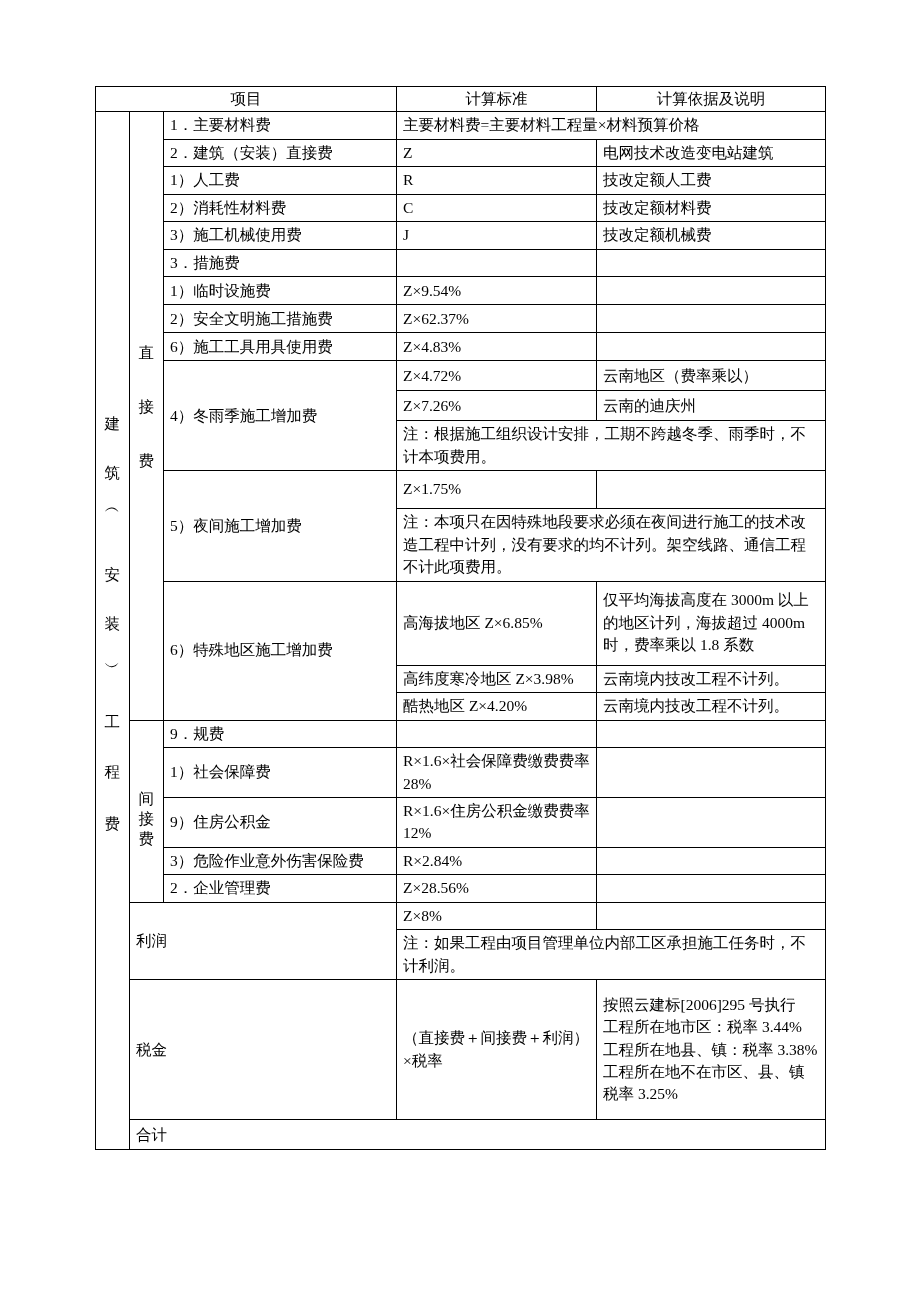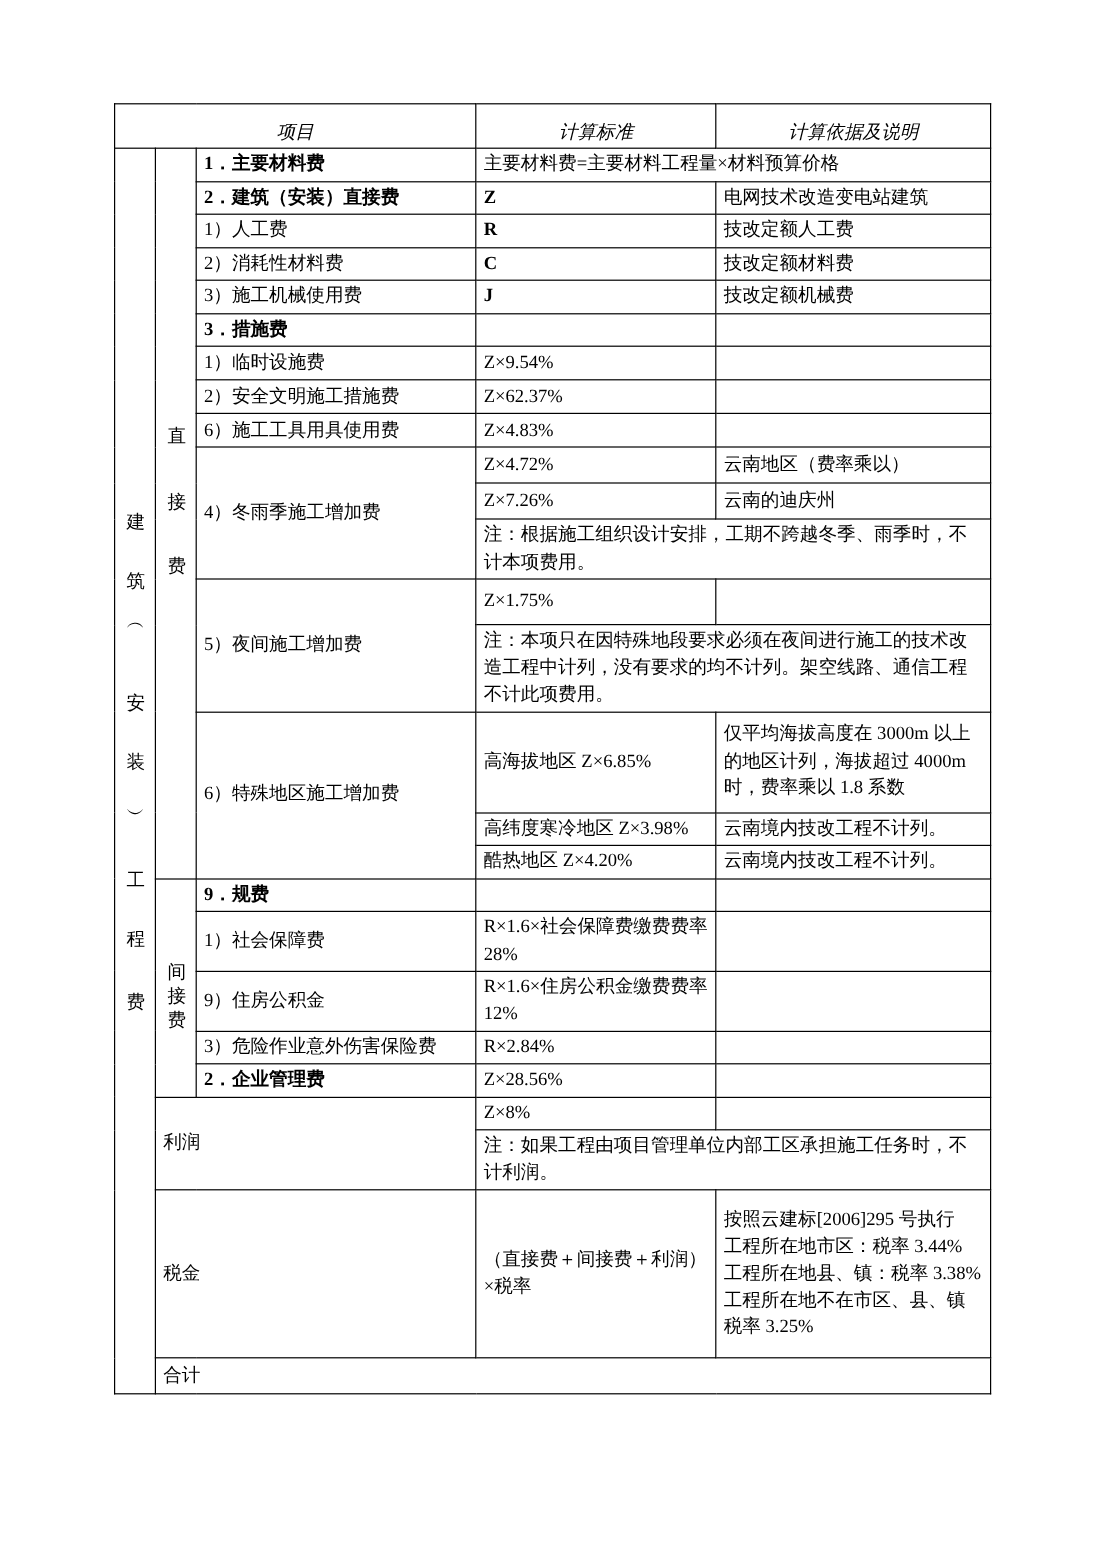--- a/index.html
+++ b/index.html
@@ -23,33 +23,33 @@
     vertical-align: middle;
     word-break: break-all;
     overflow: hidden;
   }
   col.c0 { width: 34px; }
   col.c1 { width: 34px; }
   col.c2 { width: 233px; }
   col.c3 { width: 200px; }
   col.c4 { width: 229px; }
   .center { text-align: center; }
-  .b { font-weight: bold; }
+  .b { font-weight: normal; }
   .pre { white-space: pre-line; margin-left: 20px; }
   td.vert { text-align: center; vertical-align: middle; padding: 0; }
   .vtext {
     display: inline-block;
     writing-mode: vertical-lr;
     text-orientation: upright;
     line-height: 1;
   }
   .v-project  { letter-spacing: 50px; }
   .v-direct   { letter-spacing: 54px; }
   .v-indirect { letter-spacing: 20px; }
-  tr.hrow td { height: 22px; padding-top: 13px; padding-bottom: 1px; font-style: italic; }
+  tr.hrow td { height: 22px; padding-top: 1px; padding-bottom: 1px; }
 </style>
 </head>
 <body>
 
 <div class="page">
 
   <table class="cost">
     <colgroup>
         <col class="c0">
         <col class="c1">

